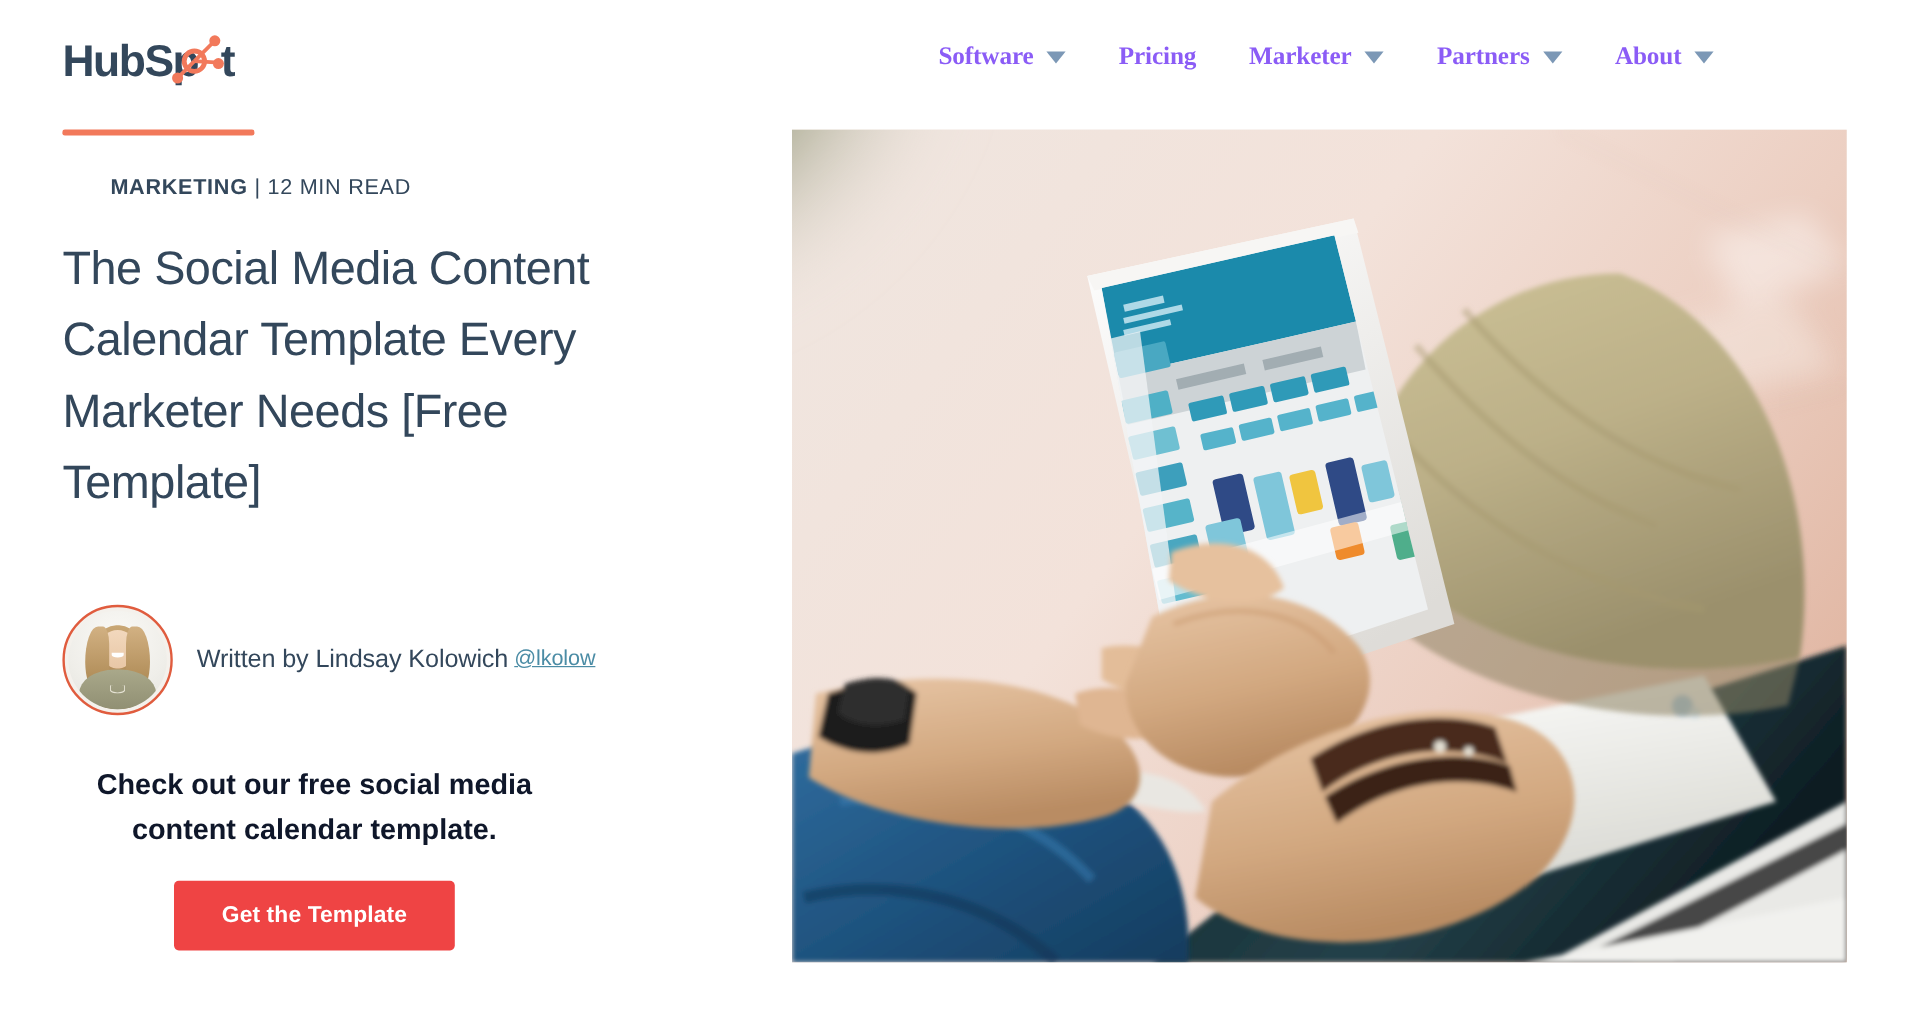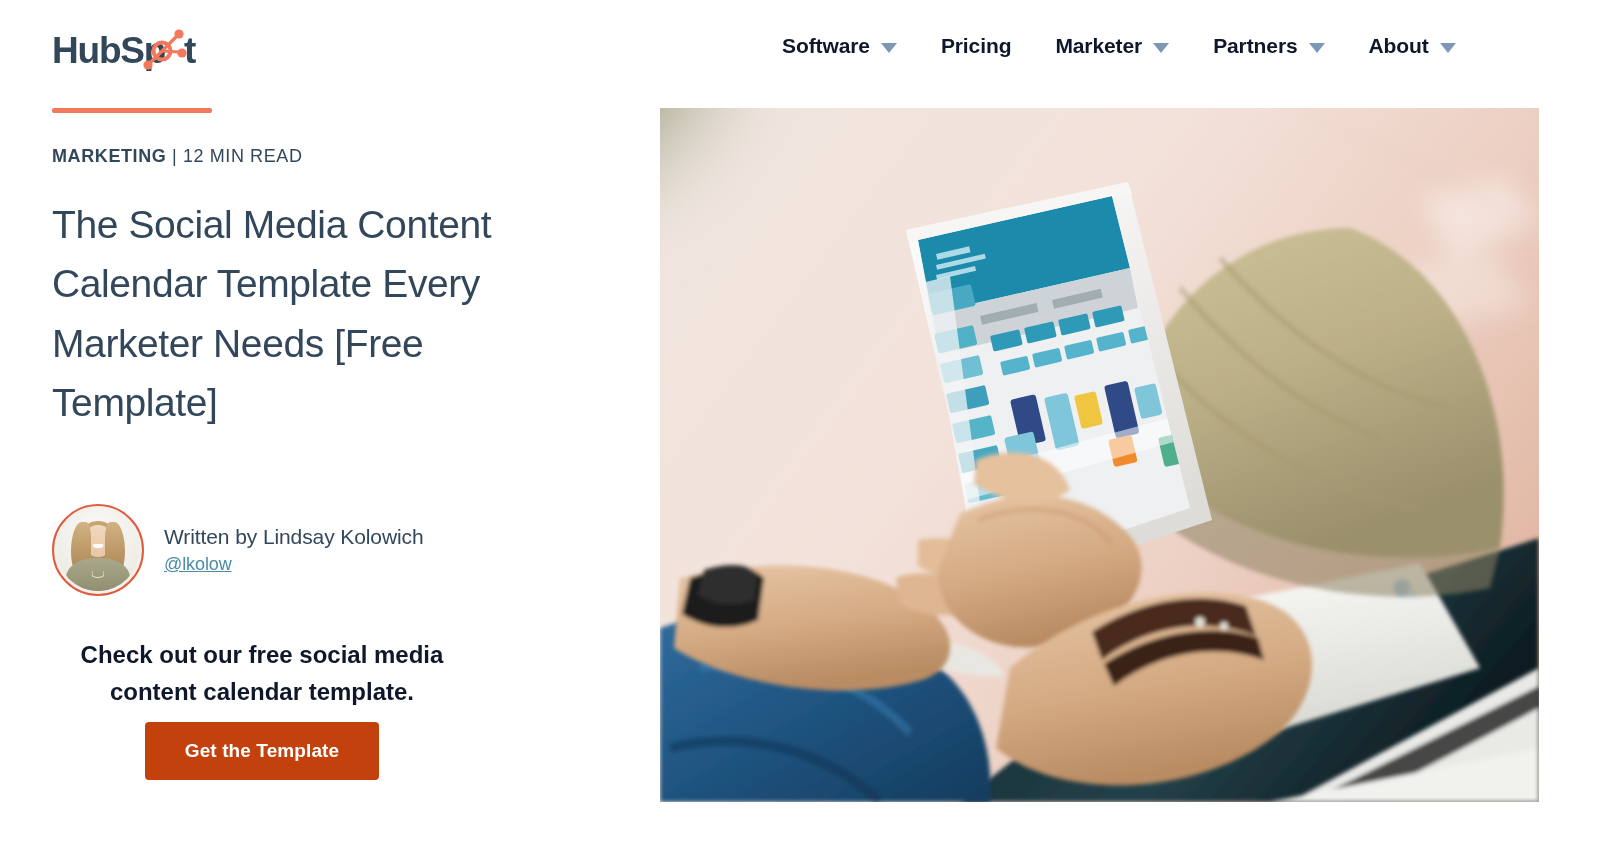--- a/index.html
+++ b/index.html
@@ -52,22 +52,23 @@
     display: flex;
     align-items: center;
     gap: 11px;
     padding: 0 22px;
     cursor: pointer;
     white-space: nowrap;
   }
   .nav-label {
     font-size: 21px;
     font-weight: 600;
-    color: #0f172a;
+    color: #8b5cf6;
     letter-spacing: -0.1px;
+    font-family: Liberation Serif, serif;
   }
   .caret {
     width: 0; height: 0;
     border-left: 8px solid transparent;
     border-right: 8px solid transparent;
     border-top: 10px solid #7c98b6;
     margin-top: 3px;
   }
 
   
@@ -87,20 +88,21 @@
 
   .eyebrow {
     margin-top: 33px;
     font-size: 18px;
     letter-spacing: 0.6px;
     color: #33475b;
     font-weight: 400;
   }
   .eyebrow .cat {
     font-weight: 700;
+    margin-left: 40px;
   }
 
   .headline {
     margin-top: 28px;
     font-size: 39px;
     line-height: 1.52;
     font-weight: 400;
     color: #33475b;
     letter-spacing: -0.4px;
     max-width: 545px;
@@ -180,21 +182,21 @@
   .ava-necklace {
     position: absolute;
     left: 50%; bottom: 16%;
     width: 16%; height: 8%;
     transform: translateX(-50%);
     border: 1.5px solid #e6e3d4;
     border-top: none;
     border-radius: 0 0 60% 60%;
   }
 
-  .author-text { display: flex; flex-direction: column; gap: 5px; }
+  .author-text { display: flex; flex-direction: row; gap: 5px; text-align: center; }
   .author-name {
     font-size: 21px;
     color: #33475b;
     font-weight: 400;
     letter-spacing: -0.1px;
   }
   .author-handle {
     font-size: 18px;
     color: #4b8ca5;
     font-weight: 400;
@@ -210,22 +212,22 @@
   }
   .cta-text {
     font-size: 24px;
     line-height: 1.55;
     color: #0f172a;
     font-weight: 700;
     max-width: 420px;
   }
   .cta-btn {
     display: inline-block;
-    margin-top: 12px;
-    background: #c2410c;
+    margin-top: 24px;
+    background: #ef4444;
     color: #ffffff;
     font-size: 19px;
     font-weight: 700;
     border: none;
     border-radius: 4px;
     padding: 18px 40px;
     cursor: pointer;
     letter-spacing: 0.1px;
     font-family: "Liberation Sans", sans-serif;
   }

